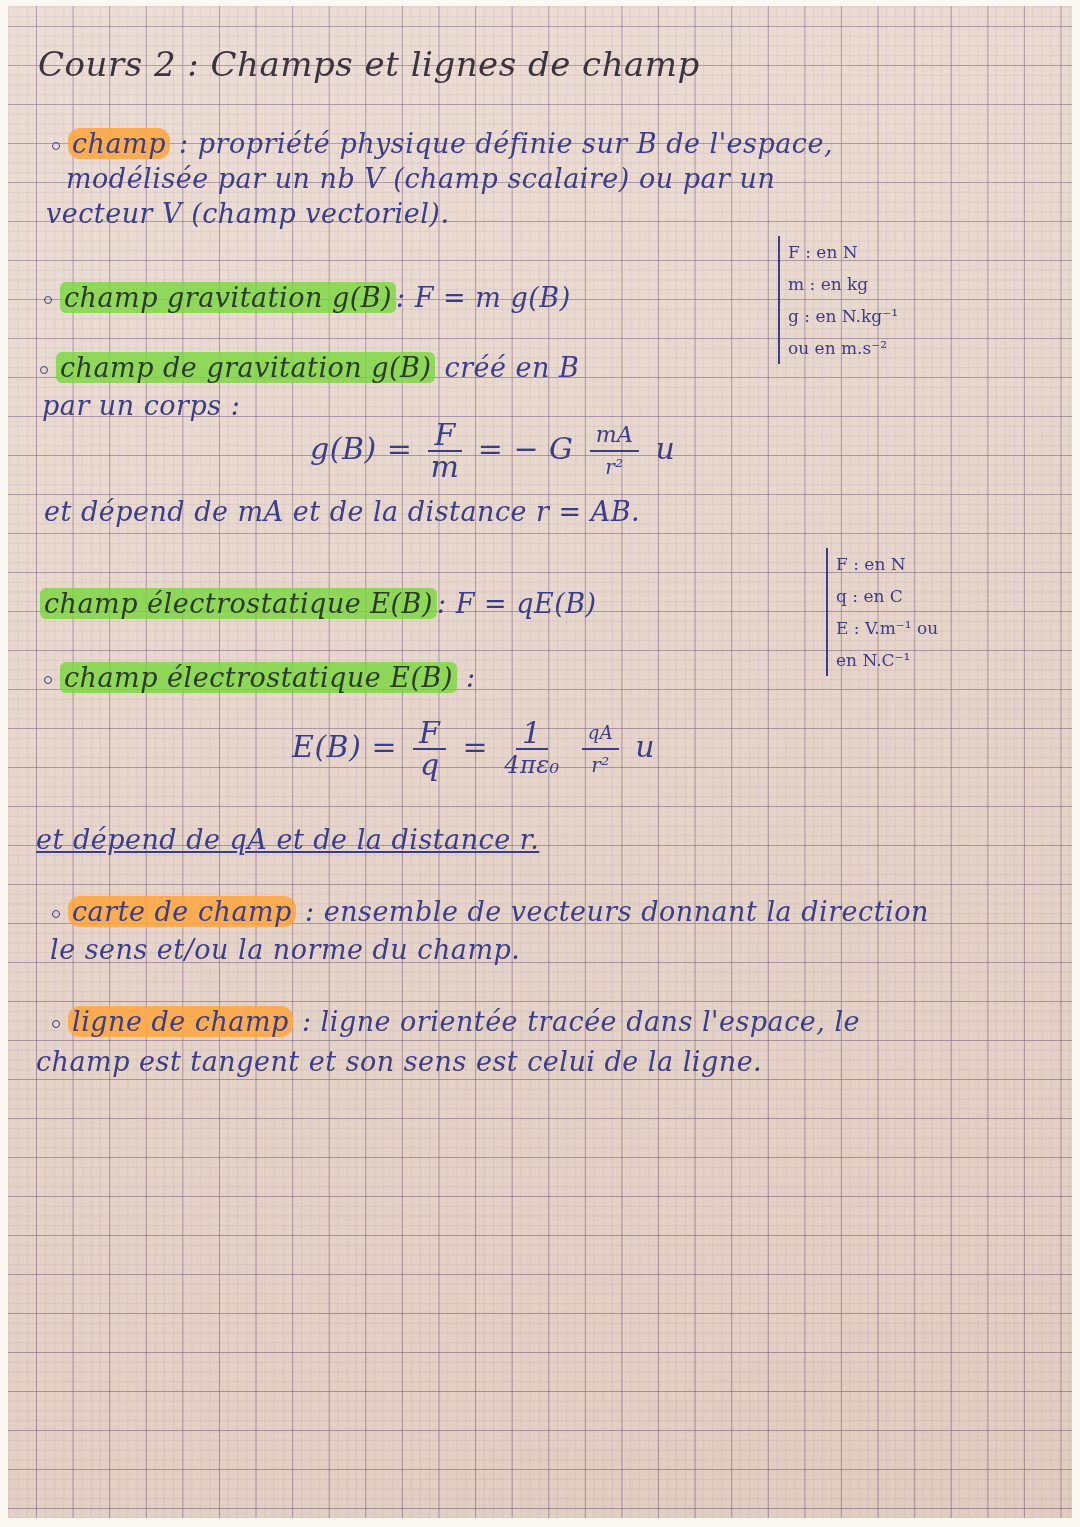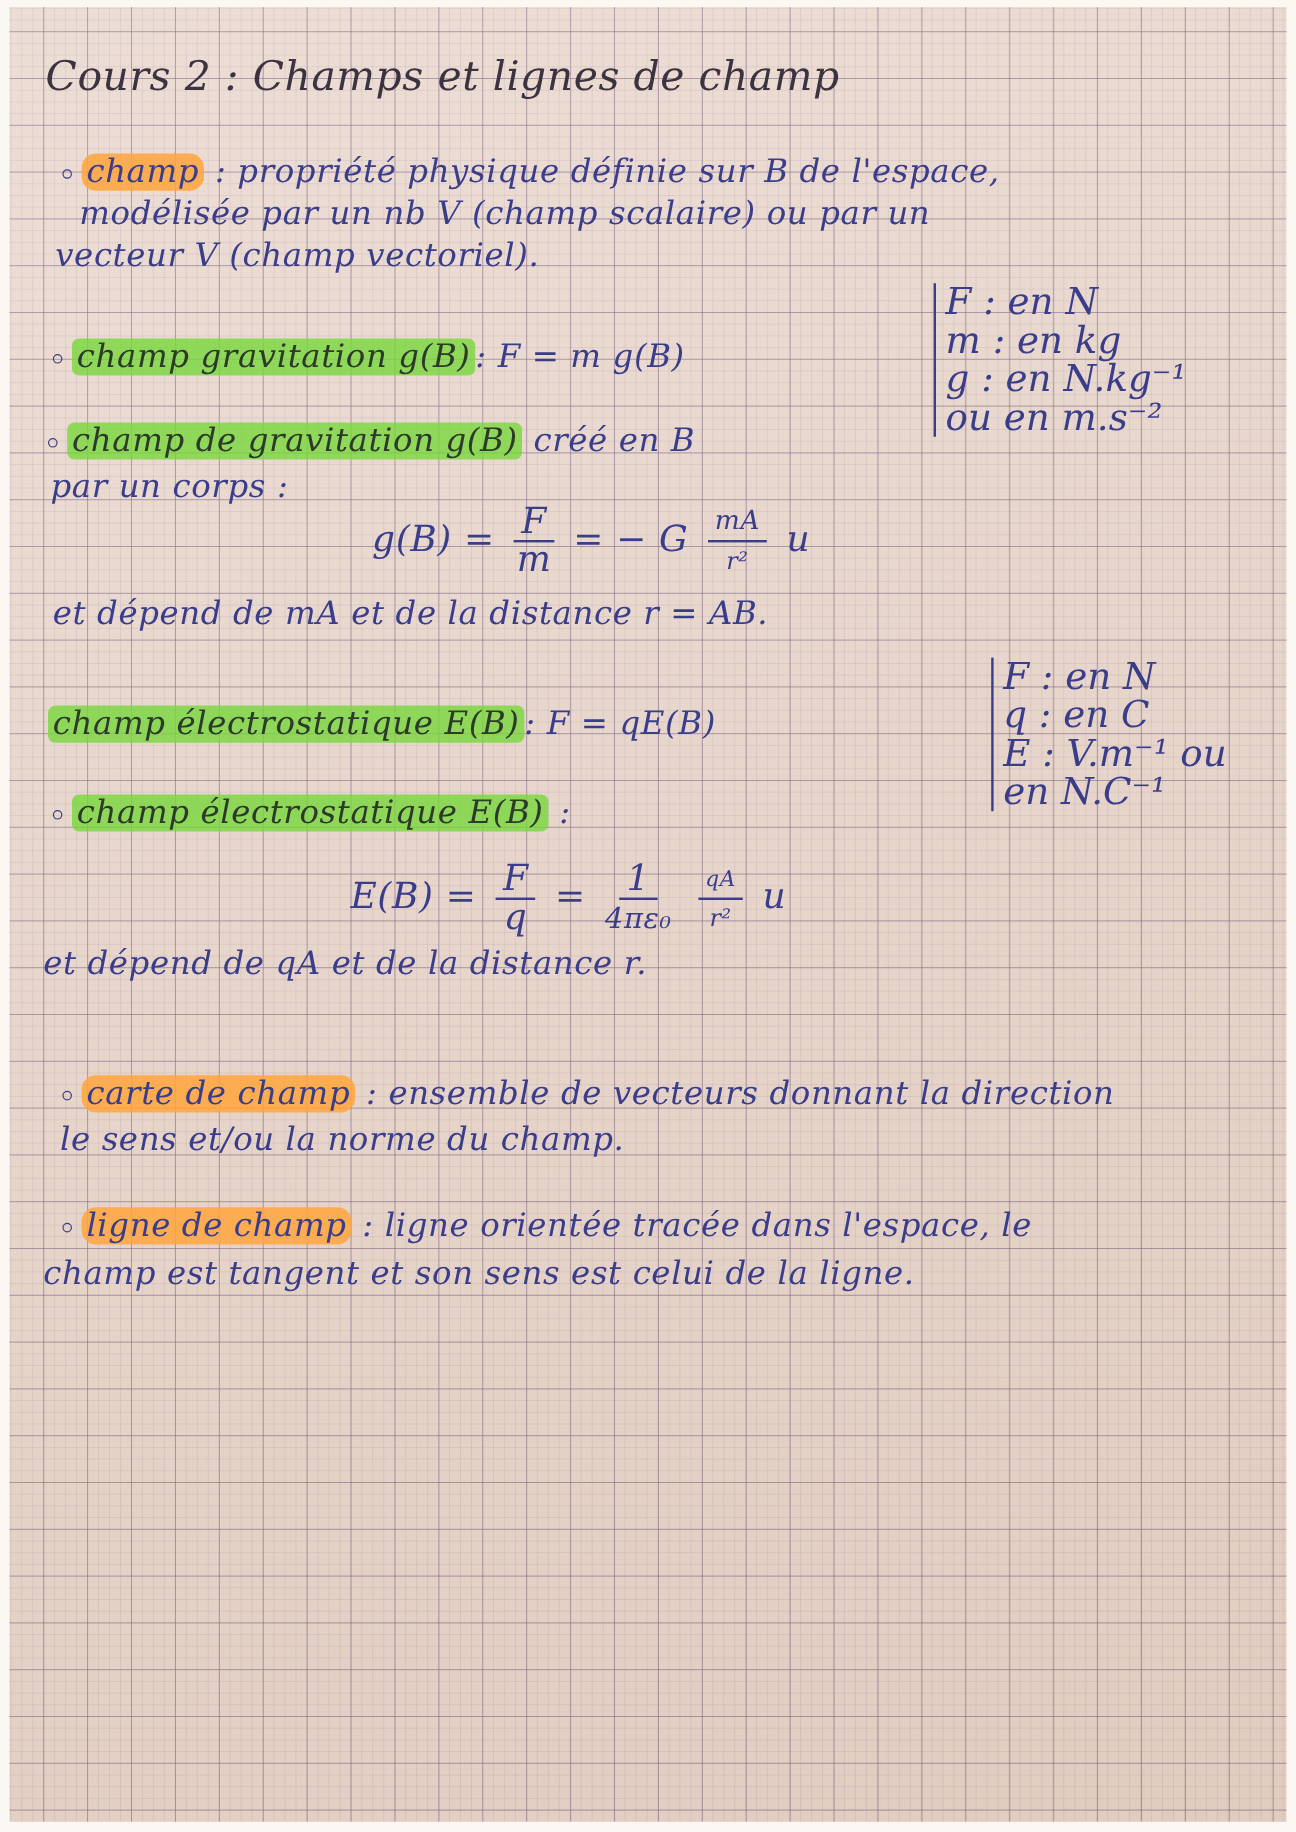--- a/index.html
+++ b/index.html
@@ -15,21 +15,21 @@
     background-position:28px 20px,28px 20px,28px 20px,28px 20px;
   }
   .paper::after{content:"";position:absolute;inset:0;background:linear-gradient(160deg,rgba(255,255,255,.12),rgba(160,110,80,.12));pointer-events:none;}
   .ink{position:absolute;color:#3a3d8a;font-family:"DejaVu Serif",serif;font-style:italic;white-space:nowrap;letter-spacing:.5px;text-align:right;}
   .title{color:#3b3340;font-size:34px;left:38px;top:44px;}
   .hl{border-radius:6px;padding:0 4px;}
   .hl-orange{background:rgba(255,165,60,.85);border-radius:12px;}
   .hl-green{background:rgba(120,215,60,.8);color:#2c3a2a;}
   .t{font-size:27px;}
   .bullet{display:inline-block;width:6px;height:6px;border:1.5px solid #3a3d8a;border-radius:50%;margin-right:8px;vertical-align:middle;}
-  .units{position:absolute;border-left:2.5px solid #3a3d8a;padding-left:8px;color:#3a3d8a;font-family:"DejaVu Serif",serif;font-style:italic;font-size:31px;line-height:32px;}
+  .units{position:absolute;border-left:2.5px solid #3a3d8a;padding-left:8px;color:#3a3d8a;font-family:"DejaVu Serif",serif;font-size:17px;line-height:32px;}
   .eq{font-size:30px;}
   .frac{display:inline-flex;flex-direction:column;align-items:center;vertical-align:middle;margin:0 6px;}
   .frac .num{border-bottom:2px solid #3a3d8a;padding:0 6px;line-height:30px;}
   .frac .den{line-height:30px;}
 </style>
 </head>
 <body>
 
 <div class="paper"></div>
 
@@ -95,21 +95,21 @@
   <span class="frac">
       <span class="num">1</span>
       <span class="den" style="font-size:24px">4πε₀</span>
     </span>
   <span class="frac">
       <span class="num" style="font-size:18px">qA</span>
       <span class="den" style="font-size:20px">r²</span>
     </span>
   <span>u</span>
 </div>
-<div class="ink t" style="left:36px;top:788px;">et dépend de qA et de la distance r.</div>
+<div class="ink t" style="left:36px;top:824px;text-decoration:underline;">et dépend de qA et de la distance r.</div>
 
 <div class="ink t" style="left:52px;top:896px;">
   <span class="bullet"></span><span class="hl hl-orange">carte de champ</span><span> : ensemble de vecteurs donnant la direction</span>
 </div>
 <div class="ink t" style="left:50px;top:934px;">le sens et/ou la norme du champ.</div>
 
 <div class="ink t" style="left:52px;top:1006px;">
   <span class="bullet"></span><span class="hl hl-orange">ligne de champ</span><span> : ligne orientée tracée dans l'espace, le</span>
 </div>
 <div class="ink t" style="left:36px;top:1046px;">champ est tangent et son sens est celui de la ligne.</div>

